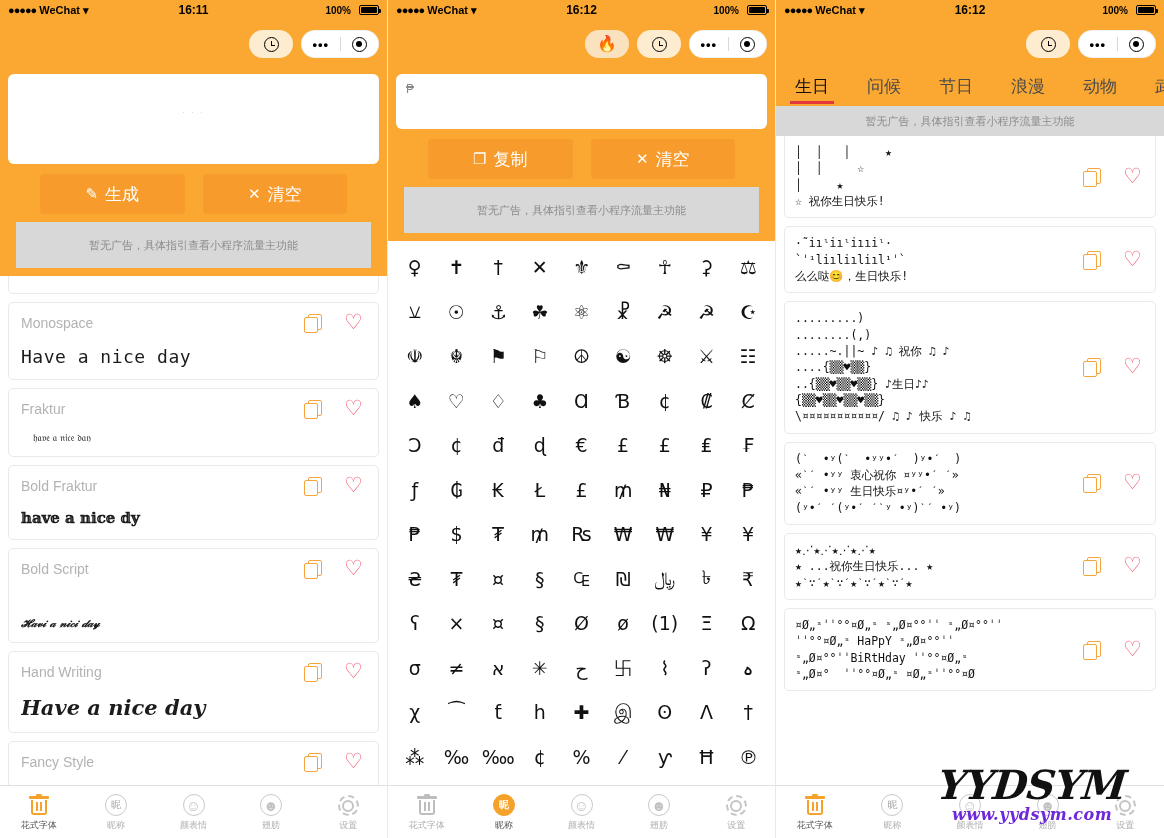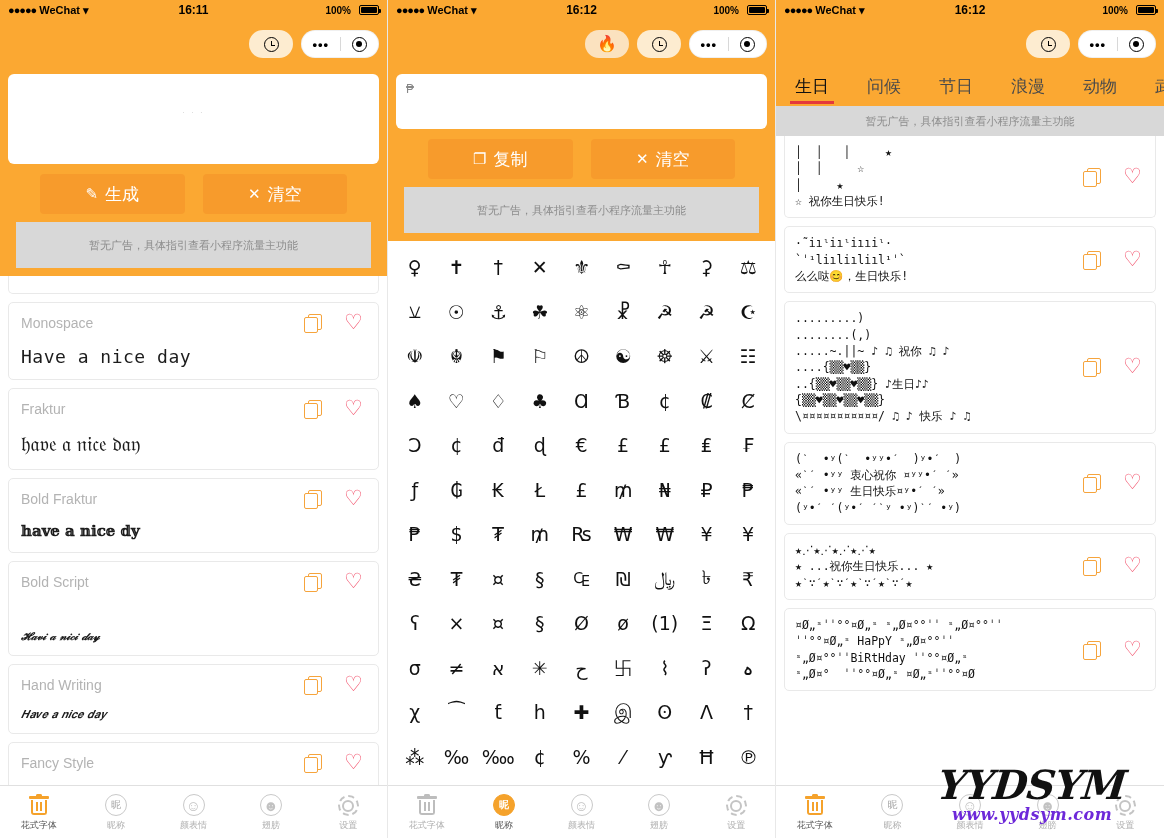--- a/index.html
+++ b/index.html
@@ -145,24 +145,24 @@
   }
   .ic-heart{
     width:22px; height:20px; cursor:pointer;
     color:#F2516B; font-size:21px; line-height:18px;
   }
   .card-sample{
     margin-top:13px; font-size:15px; color:#1c1c1c;
     white-space:nowrap; overflow:hidden;
   }
   .f-mono{ font-family:"DejaVu Sans Mono","Liberation Mono",monospace; font-size:18px; letter-spacing:.5px; }
-  .f-frak{ font-family:Liberation Serif, serif; font-size:21px; }
+  .f-frak{ font-family:Liberation Sans, sans-serif; font-size:10px;margin-left:12px; }
   .f-frakb{ font-family:"DejaVu Serif",serif; font-size:15px; font-weight:bold; }
   .f-scriptb{ font-family:"DejaVu Serif",serif; font-style:italic; font-weight:bold; font-size:11px;margin-top:38px; }
-  .f-hand{ font-family:"DejaVu Serif",serif; font-style:italic; font-size:11px; }
+  .f-hand{ font-family:"DejaVu Serif",serif; font-style:italic; font-size:21px;font-weight:bold; }
   .f-fancy{ font-family:"DejaVu Serif",serif; font-size:11px; letter-spacing:1px; }
 
   
   .symgrid{
     display:grid; grid-template-columns:repeat(9,1fr);
     background:#fff; padding:4px 6px 0;
   }
   .sym{
     height:44.5px; display:flex; align-items:center; justify-content:center;
     font-size:19px; color:#111; cursor:pointer;

